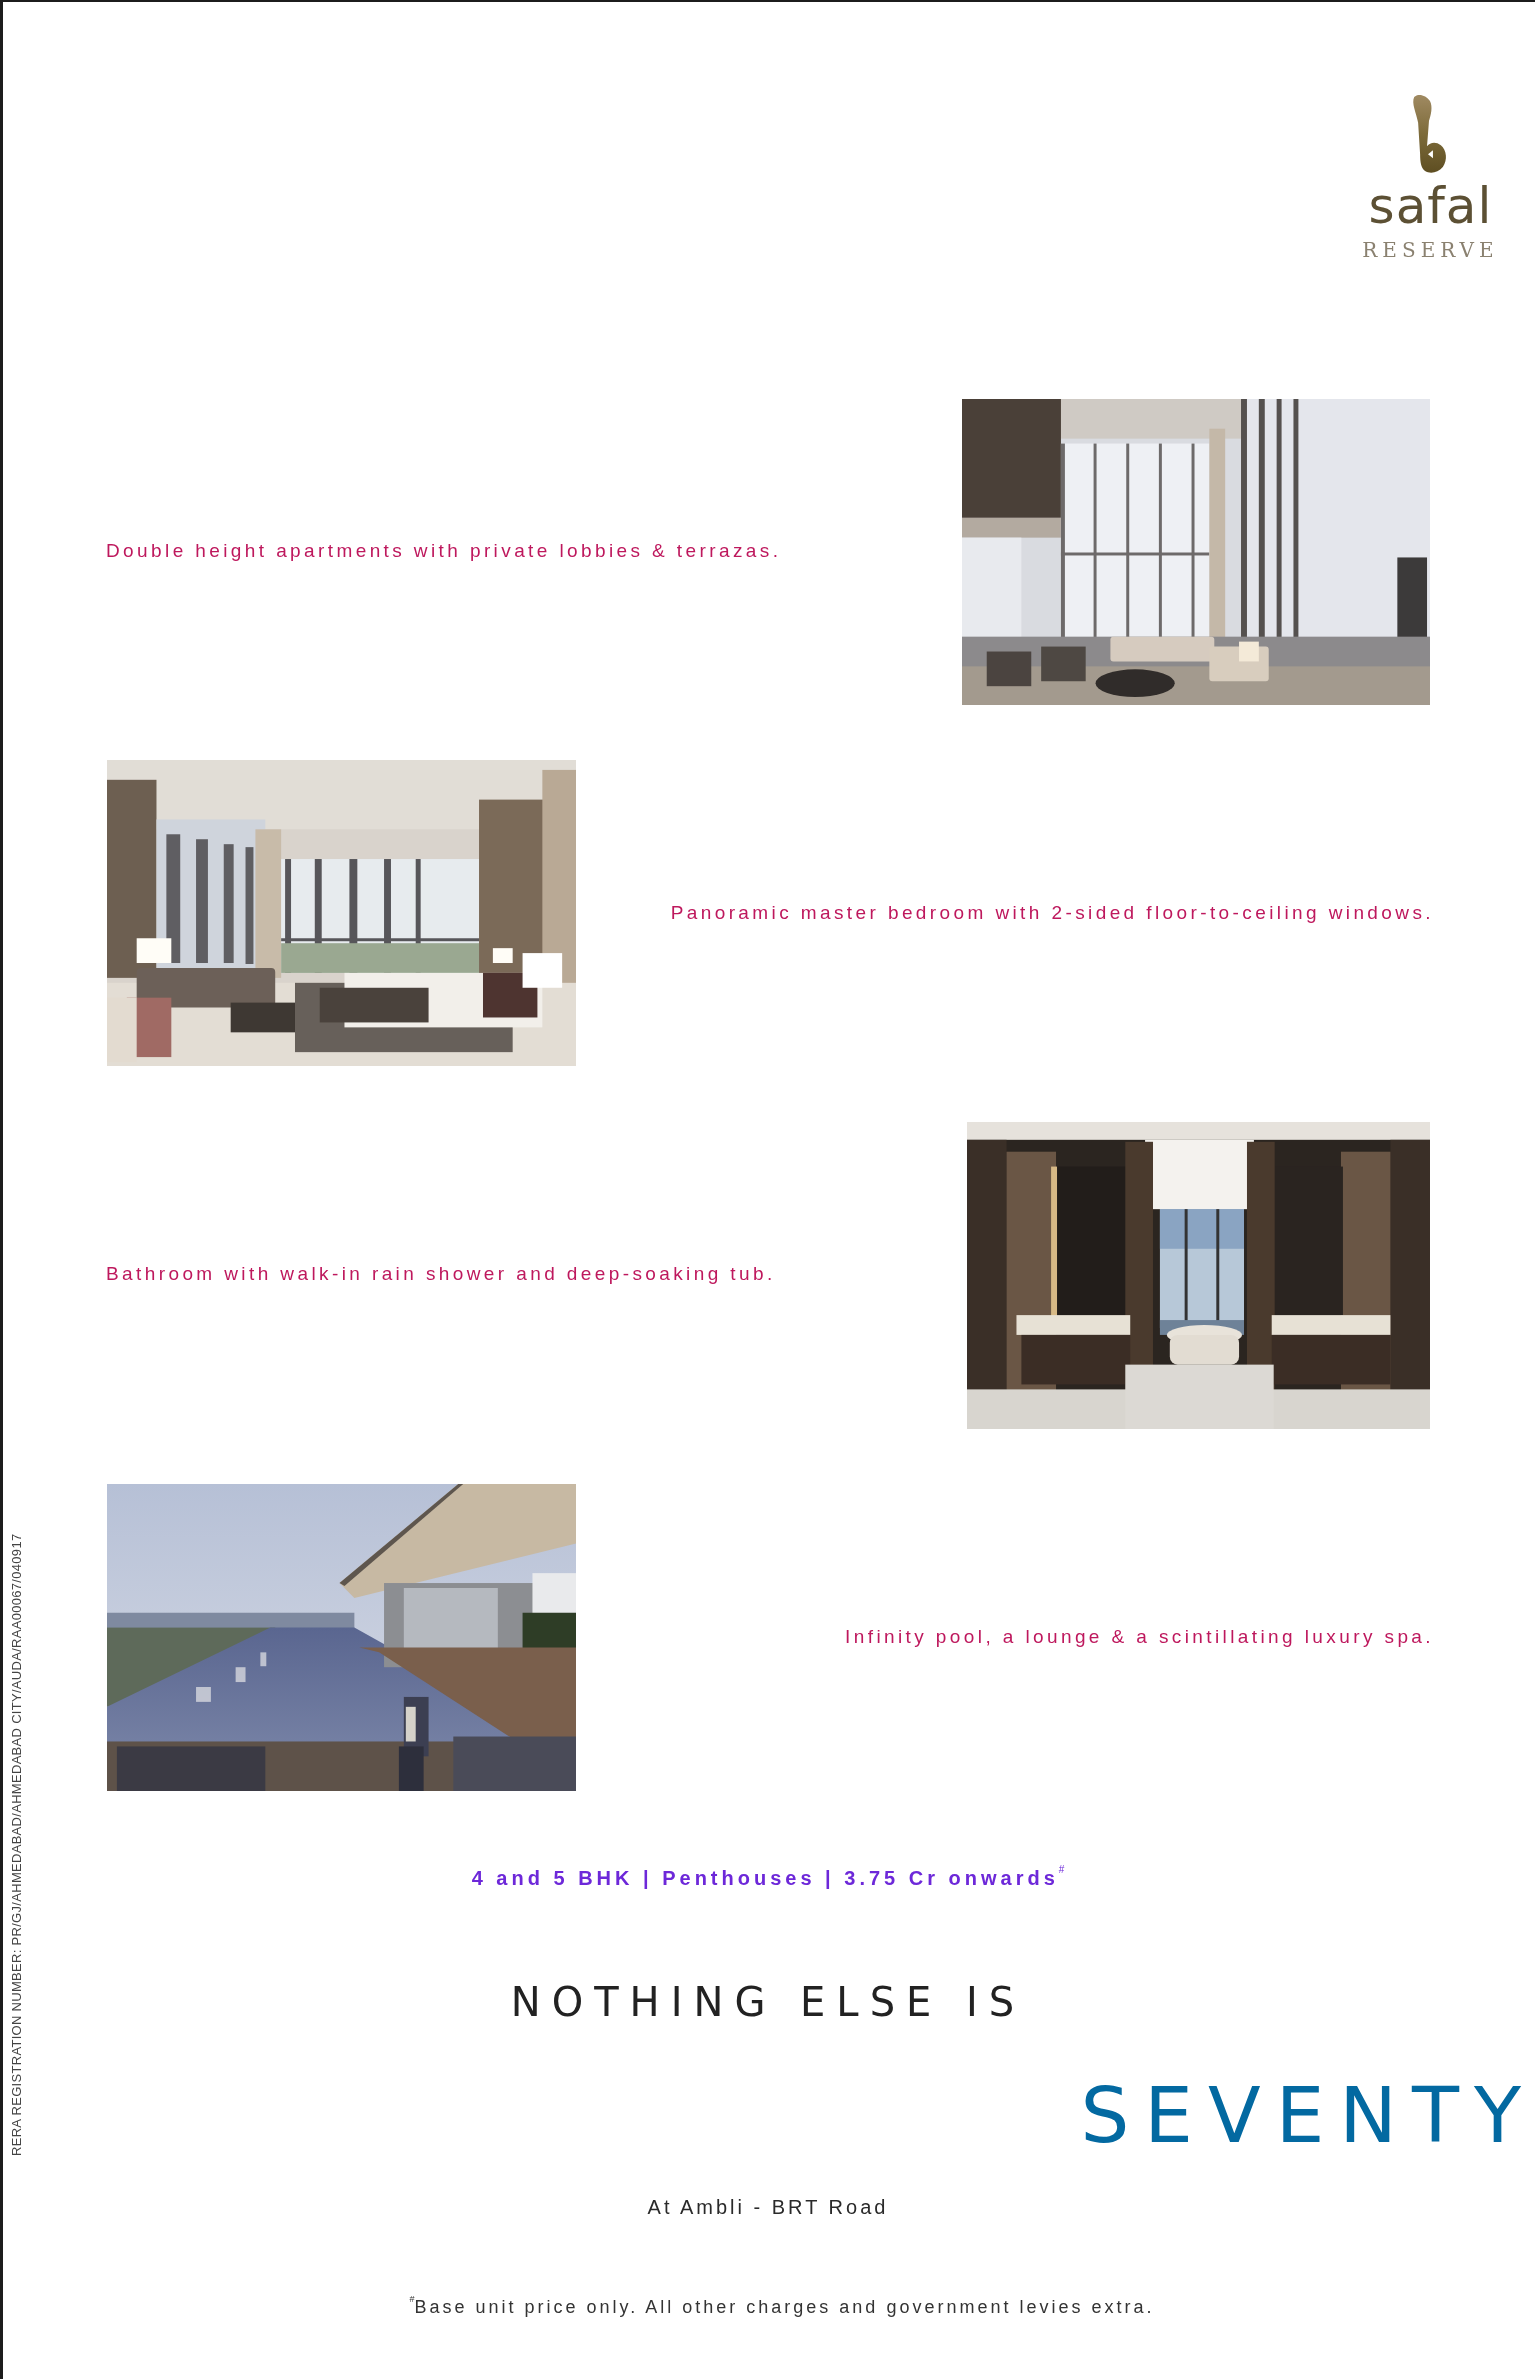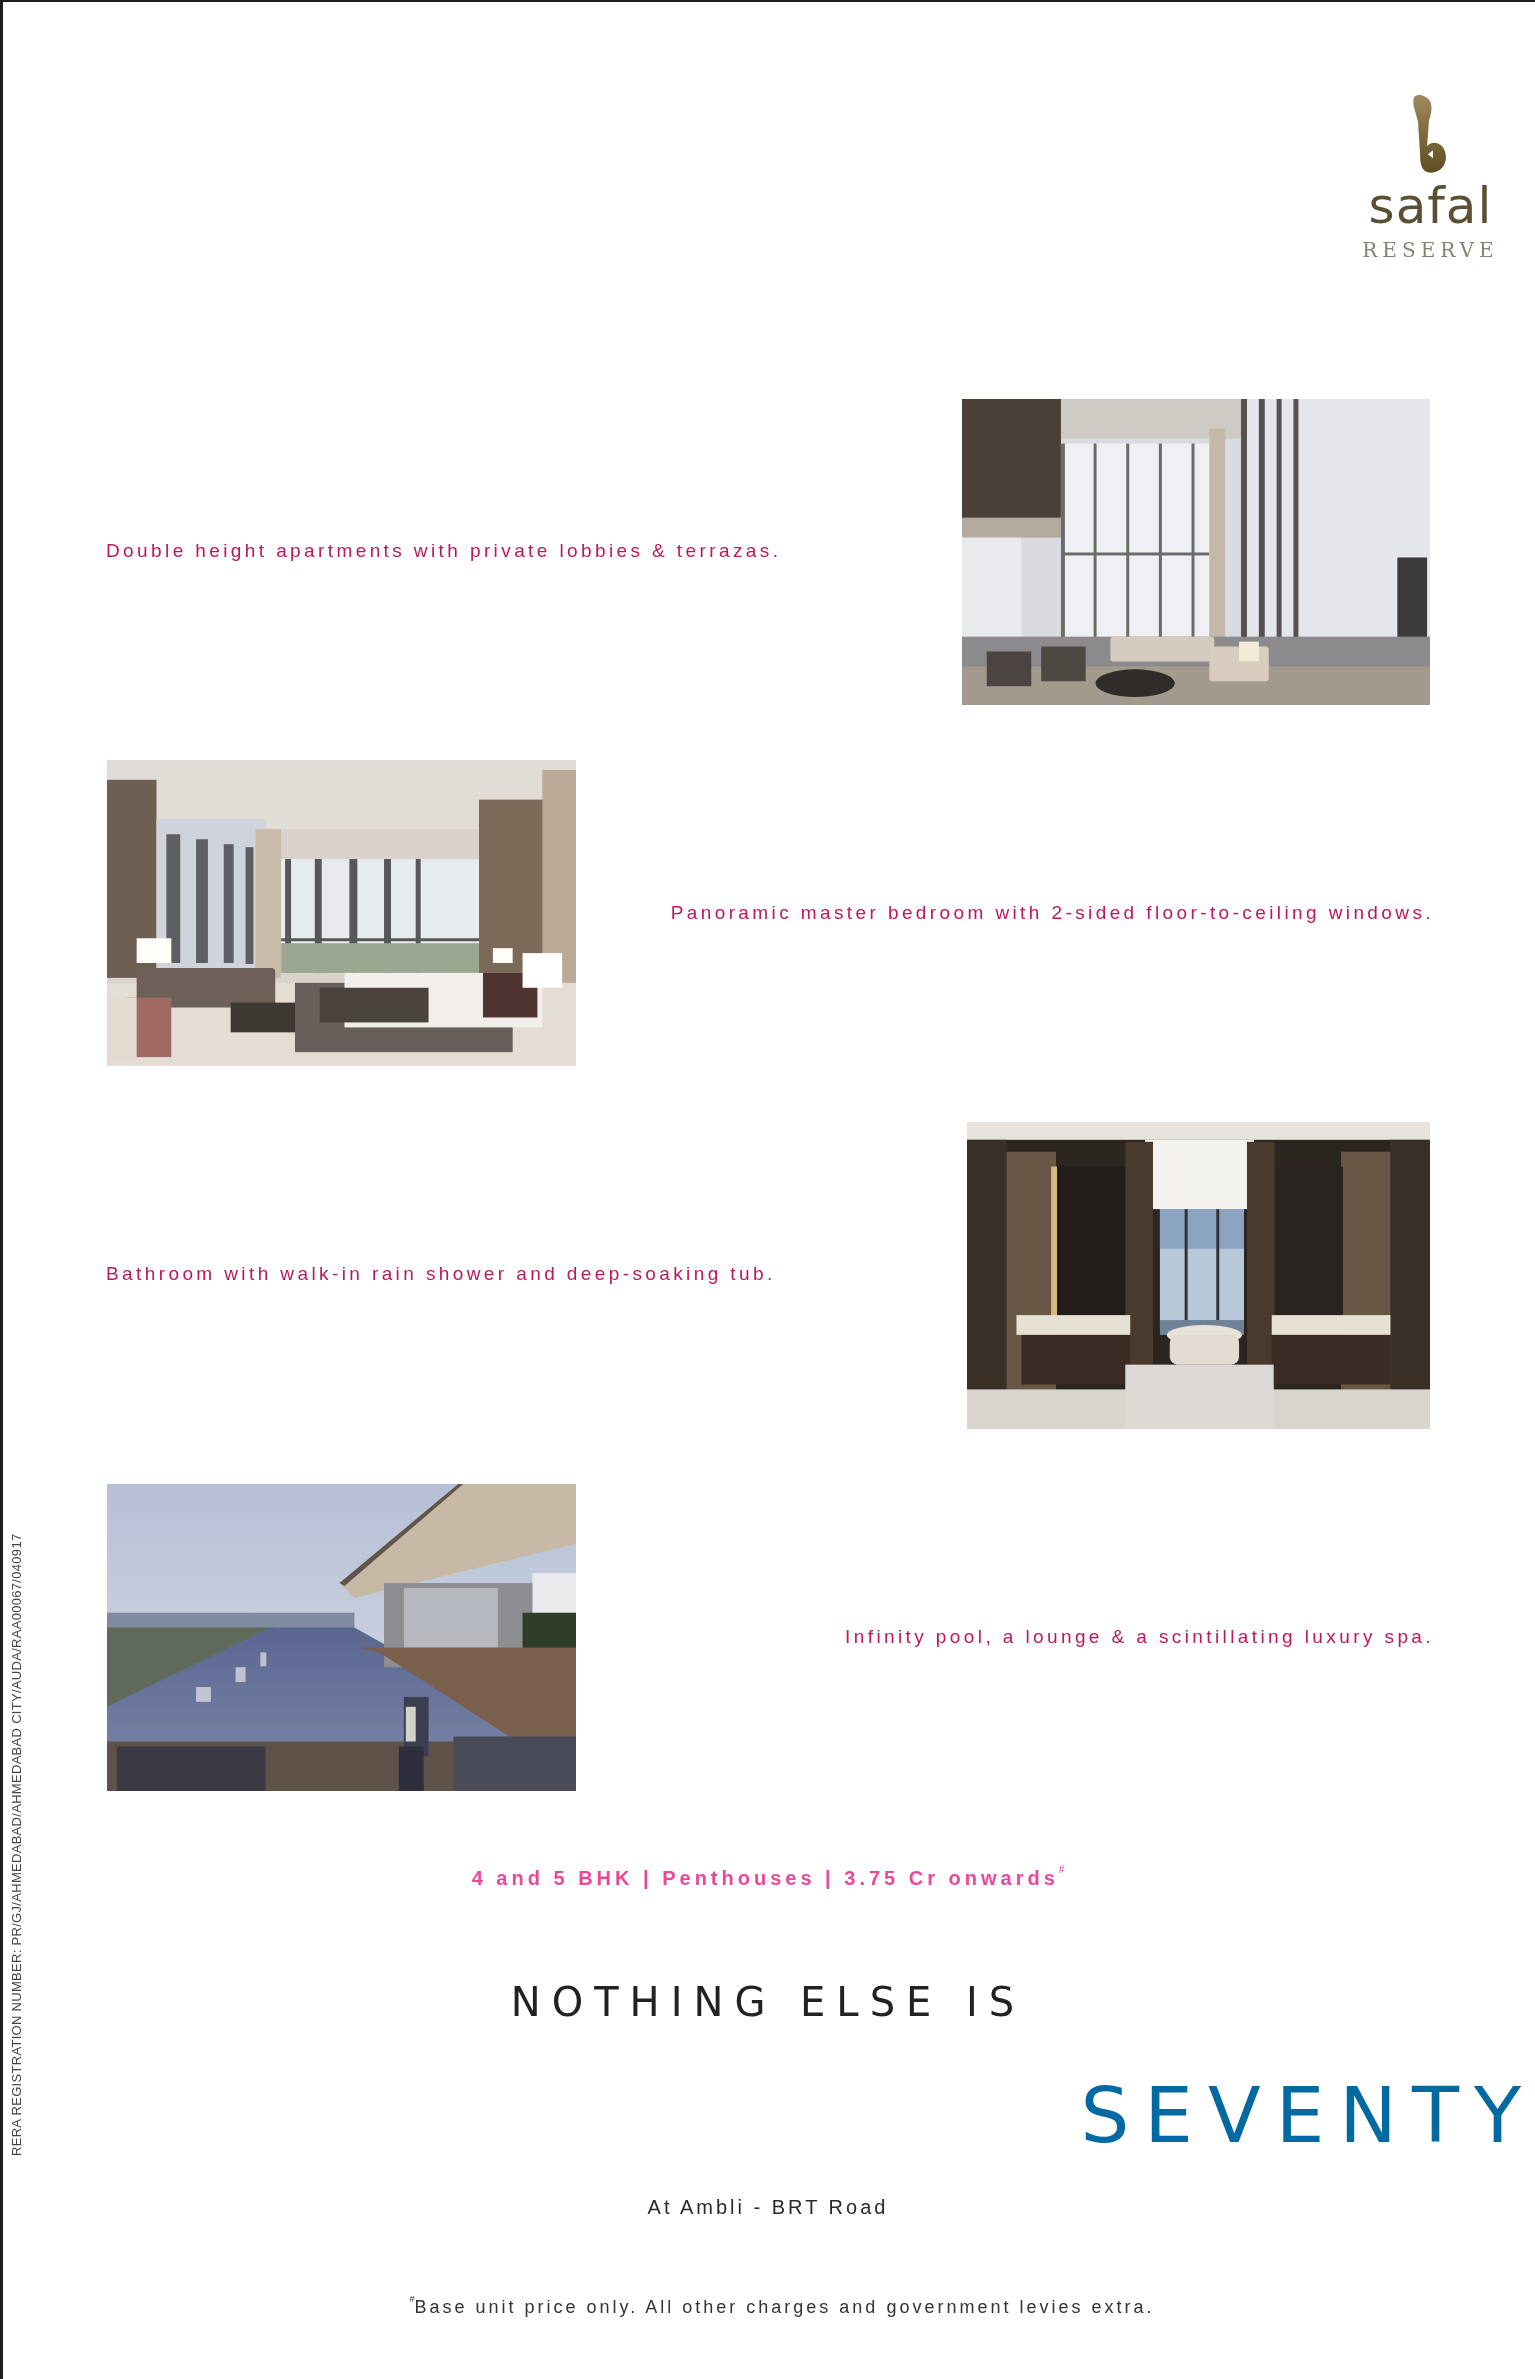--- a/index.html
+++ b/index.html
@@ -23,21 +23,21 @@
                   white-space: nowrap; line-height: 24px; }
   .feature-text.left { left: 106px; }
   .feature-text.right { right: 102px; text-align: right; }
 
   
   .photo { position: absolute; overflow: hidden; }
   .photo svg { display: block; width: 100%; height: 100%; }
 
   
   .center-line { position: absolute; left: 0; width: 1536px; text-align: center; white-space: nowrap; }
-  .price { top: 1867px; font-size: 20px; letter-spacing: 4px; color: #ec4899; font-weight: bold; }
+  .price { top: 1867px; font-size: 20px; letter-spacing: 4px; color: #6d28d9; font-weight: bold; }
   .price sup { font-size: 10px; letter-spacing: 0; position: relative; top: -4px; font-weight: normal; }
   .tagline { top: 1977px; font-size: 40px; letter-spacing: 11px; color: #222;
              font-family: "DejaVu Sans", sans-serif; font-weight: normal; line-height: 50px; }
   .headline { top: 2071px; font-size: 77px; letter-spacing: 15px; color: #0369a1;
               font-family: "DejaVu Sans", sans-serif; line-height: 89px; text-align: right; }
   .location { top: 2196px; font-size: 20px; letter-spacing: 3px; color: #2a2a2a; }
   .disclaimer { top: 2297px; font-size: 18px; letter-spacing: 3px; color: #333; padding-left: 14px; }
   .disclaimer sup { font-size: 9px; letter-spacing: 0; position: relative; top: -4px; }
 
   

